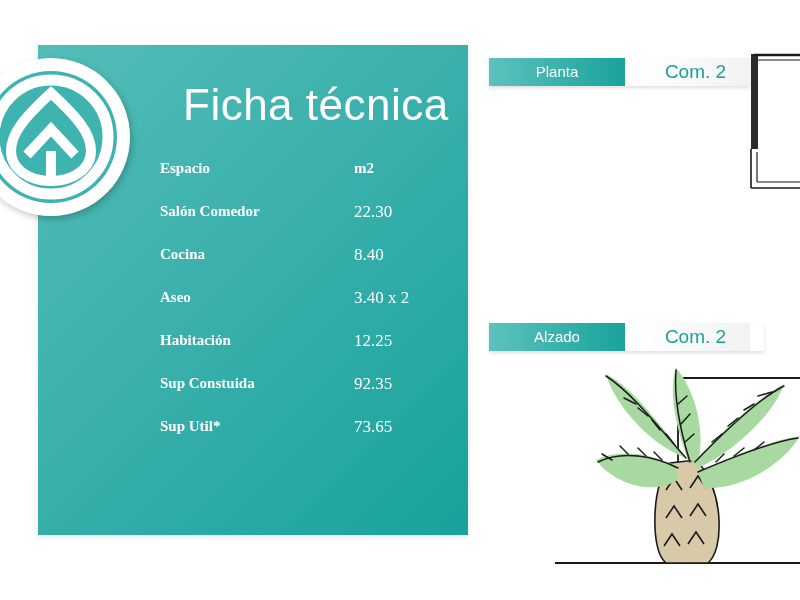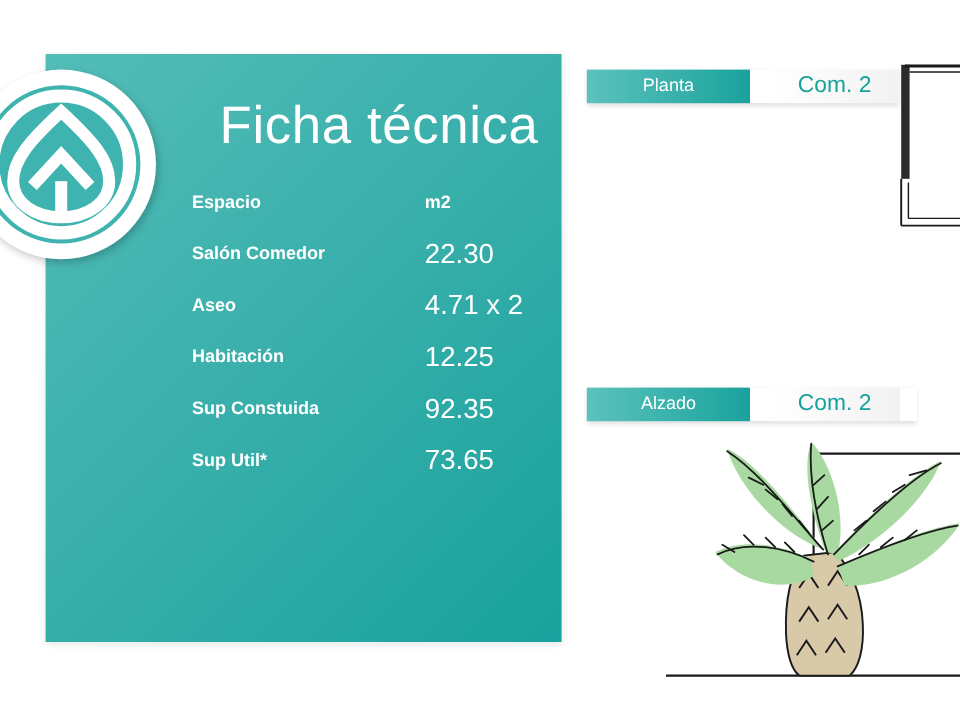--- a/index.html
+++ b/index.html
@@ -42,32 +42,33 @@
     position: absolute;
     left: 122px;
     top: 102px;
     width: 300px;
   }
   .spec-row {
     position: relative;
     height: 43px;
     line-height: 43px;
     white-space: nowrap;
+    font-family: Liberation Serif, serif;
   }
   .spec-label {
     display: inline-block;
     width: 194px;
     font-size: 15px;
     font-weight: bold;
     color: #ffffff;
     vertical-align: top;
   }
   .spec-value {
     display: inline-block;
-    font-size: 23px;
+    font-size: 17px;
     font-weight: normal;
     color: #ffffff;
     vertical-align: top;
   }
   .spec-row.is-header .spec-value {
     font-weight: bold;
     font-size: 15px;
   }
 
   
@@ -159,23 +160,26 @@
   <div id="spec-table">
 
     <div class="spec-row is-header">
       <span class="spec-label">Espacio</span><span class="spec-value">m2</span>
     </div>
 
     <div class="spec-row">
       <span class="spec-label">Salón Comedor</span><span class="spec-value">22.30</span>
     </div>
 
-
-    <div class="spec-row">
-      <span class="spec-label">Aseo</span><span class="spec-value">4.71 x 2</span>
+    <div class="spec-row">
+      <span class="spec-label">Cocina</span><span class="spec-value">8.40</span>
+    </div>
+
+    <div class="spec-row">
+      <span class="spec-label">Aseo</span><span class="spec-value">3.40 x 2</span>
     </div>
 
     <div class="spec-row">
       <span class="spec-label">Habitación</span><span class="spec-value">12.25</span>
     </div>
 
 
 
     <div class="spec-row">
       <span class="spec-label">Sup Constuida</span><span class="spec-value">92.35</span>

